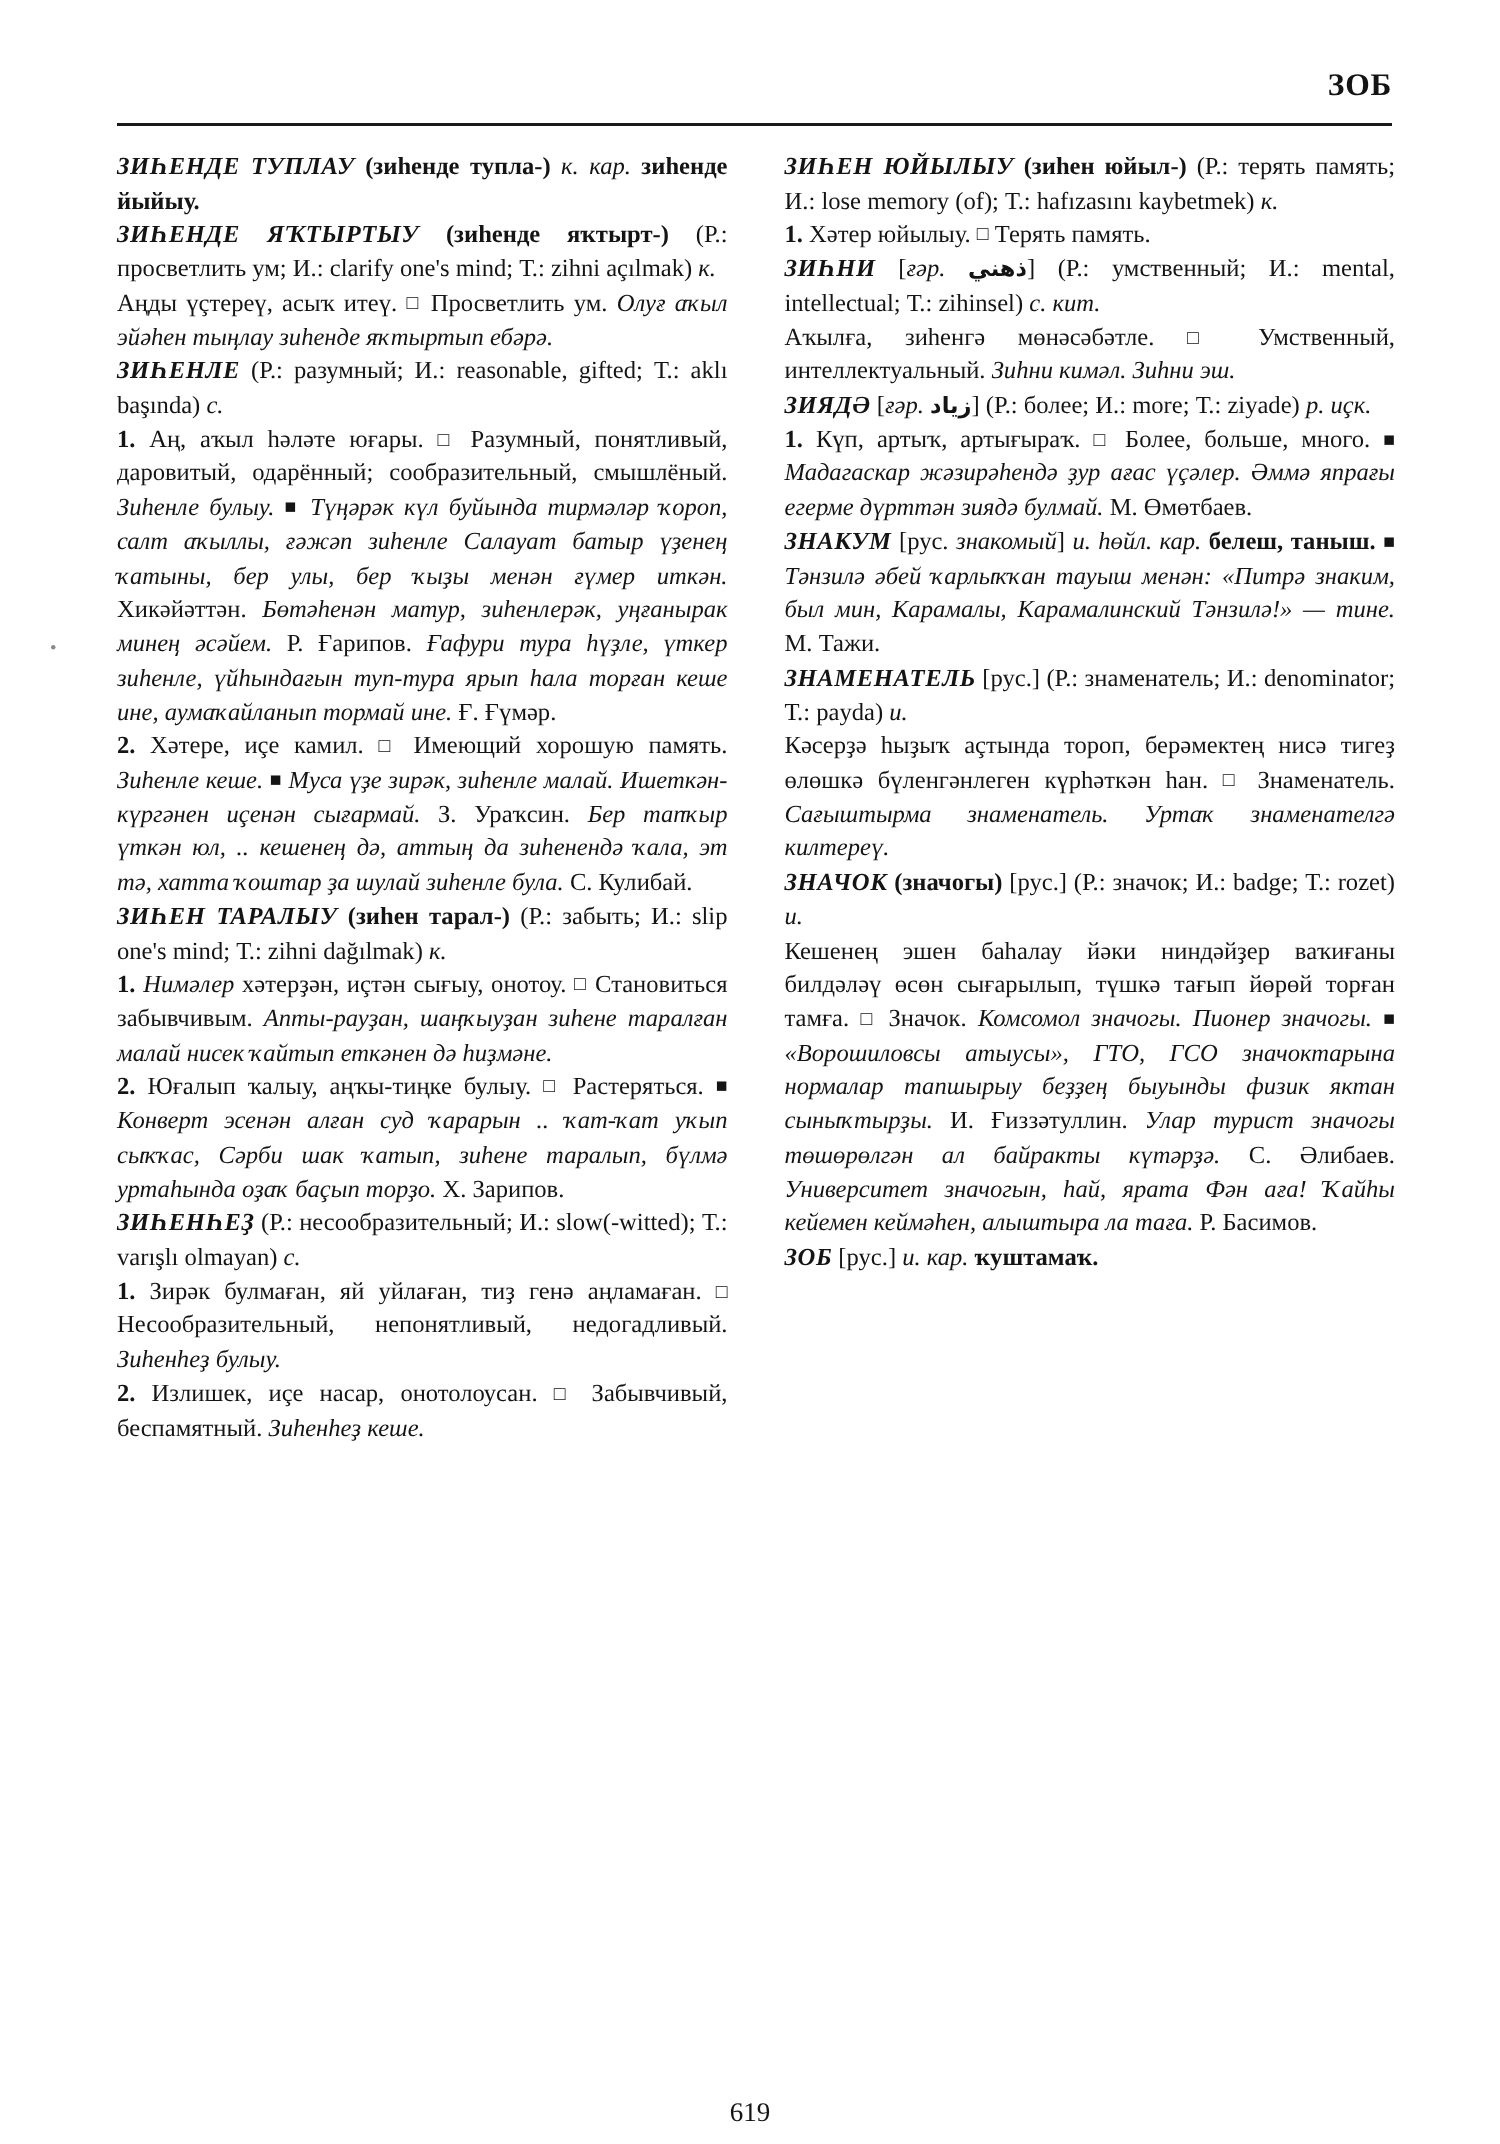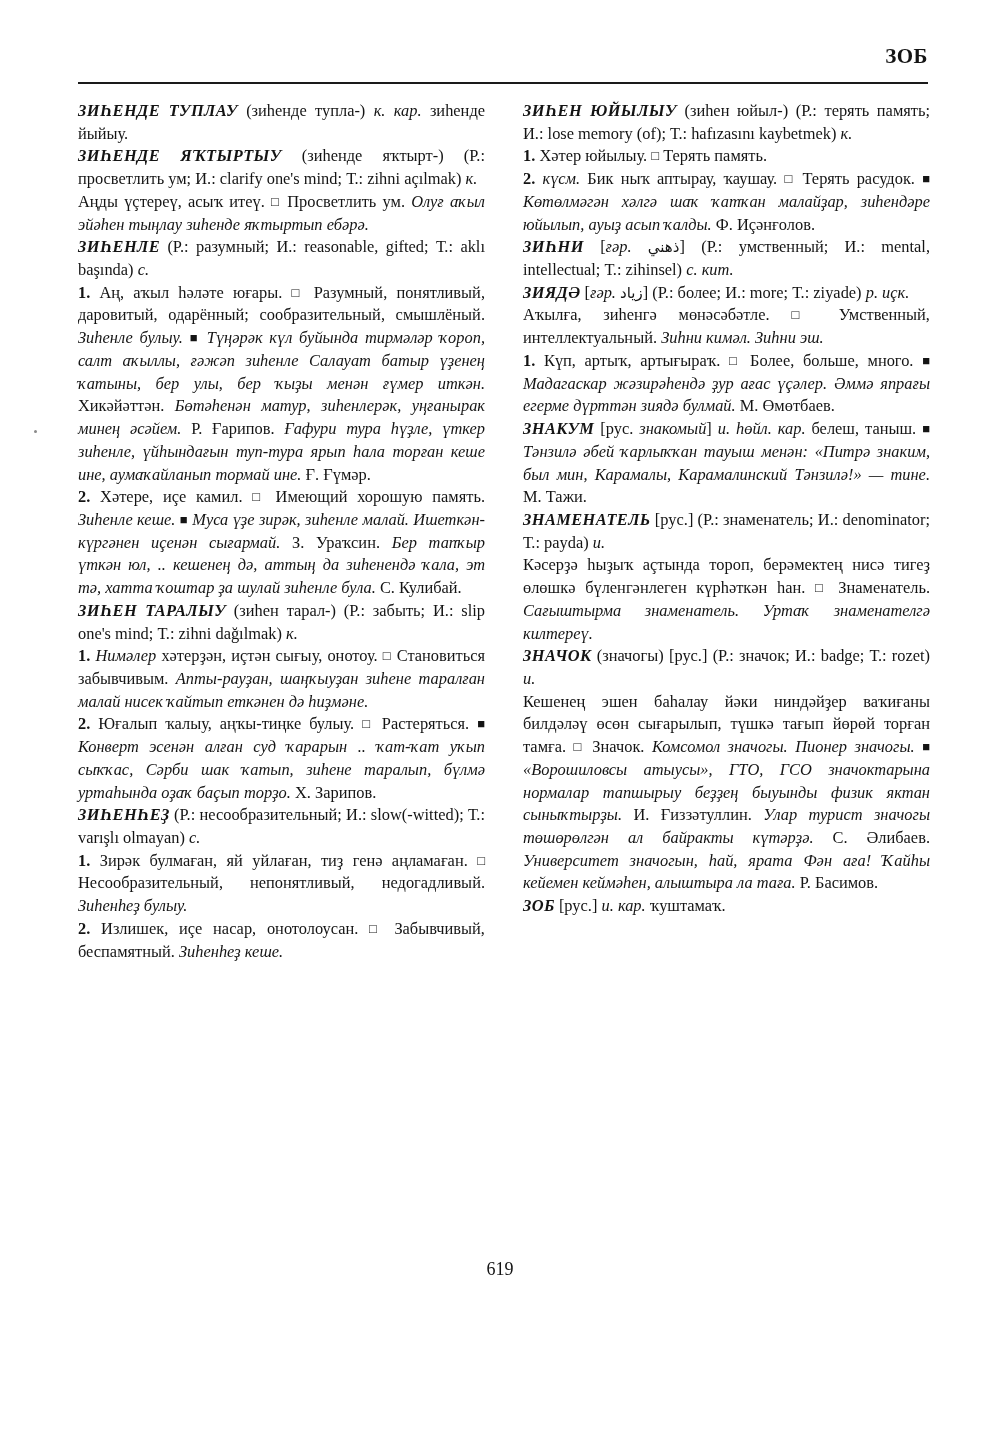--- a/index.html
+++ b/index.html
@@ -72,21 +72,21 @@
   .entry {
     text-indent: 20px;
   }
 
   
   .hw {              
     font-weight: bold;
     letter-spacing: 0.4px;
     font-style: italic;
   }
-  .b { font-weight: normal; }
+  .b { font-weight: bold; }
   .i { font-style: italic; }
   .ar {
     font-family: "DejaVu Sans", sans-serif;
     font-size: 15px;
     direction: rtl;
     unicode-bidi: isolate;
   }
   .sense {
     font-weight: bold;
   }
@@ -99,21 +99,21 @@
     content: "\25A0";
     font-size: 13px;
     vertical-align: 1px;
   }
 
   
   .folio {
     position: absolute;
     left: 0;
     right: 0;
-    top: 1259px;
+    top: 1398px;
     text-align: center;
     font-size: 18px;
   }
 
   
   .speck {
     position: absolute;
     left: 34px;
     top: 430px;
     width: 3px;
@@ -163,27 +163,26 @@
       <p class="entry"><span class="sense">2.</span> <span>Излишек, иçе насар, онотолоусан.</span> <span class="mark-open"></span> <span>Забывчивый, беспамятный.</span> <span class="i">Зиһенһеҙ кеше.</span></p>
 
     </div>
 
     <div class="col">
 
       <p class="entry"><span class="hw">ЗИҺЕН ЮЙЫЛЫУ</span> <span class="b">(зиһен юйыл-)</span> (<span>Р.: терять память;</span> <span>И.: lose memory (of);</span> <span>Т.: hafızasını kaybetmek)</span> <span class="i">к.</span></p>
 
       <p class="entry"><span class="sense">1.</span> <span>Хәтер юйылыу.</span> <span class="mark-open"></span> <span>Терять память.</span></p>
 
-      <p class="entry"><span class="sense">2.</span> <span class="i">күcм.</span> <span>Бик ныҡ аптырау, ҡаушау.</span> <span class="mark-open"></span> <span>Терять расудок.</span> <span class="mark-fill"></span> <span class="i">Көтөлмәгән хәлгә шаҡ ҡатҡан малайҙар, зиһендәре юйылып, ауыҙ асып ҡалды.</span> <span>Ф. Иçәнғолов.</span></p>
 
       <p class="entry"><span class="hw">ЗИҺНИ</span> [<span class="i">ғәр.</span> <span class="ar b">ذهني</span>] (<span>Р.: умственный;</span> <span>И.: mental, intellectual;</span> <span>Т.: zihinsel)</span> <span class="i">с. кит.</span></p>
 
+      <p class="entry"><span>Аҡылға, зиһенгә мөнәсәбәтле.</span> <span class="mark-open"></span> <span>Умственный, интеллектуальный.</span> <span class="i">Зиһни кимәл. Зиһни эш.</span></p>
+
       <p class="entry"><span class="hw">ЗИЯДӘ</span> [<span class="i">ғәр.</span> <span class="ar b">زياد</span>] (<span>Р.: более;</span> <span>И.: more;</span> <span>Т.: ziyade)</span> <span class="i">р. иçк.</span></p>
-
-      <p class="entry"><span>Аҡылға, зиһенгә мөнәсәбәтле.</span> <span class="mark-open"></span> <span>Умственный, интеллектуальный.</span> <span class="i">Зиһни кимәл. Зиһни эш.</span></p>
 
       <p class="entry"><span class="sense">1.</span> <span>Күп, артыҡ, артығыраҡ.</span> <span class="mark-open"></span> <span>Более, больше, много.</span> <span class="mark-fill"></span> <span class="i">Мадагаскар жәзирәһендә ҙур ағас үçәлер. Әммә япрағы егерме дүрттән зиядә булмай.</span> <span>М. Өмөтбаев.</span></p>
 
 
       <p class="entry"><span class="hw">ЗНАКУМ</span> [<span>рус.</span> <span class="i">знакомый</span>] <span class="i">и. һөйл. кар.</span> <span class="b">белеш, таныш.</span> <span class="mark-fill"></span> <span class="i">Тәнзилә әбей ҡарлыҡҡан тауыш менән: «Питрә знаким, был мин, Карамалы, Карамалинский Тәнзилә!» — тине.</span> <span>М. Тажи.</span></p>
 
       <p class="entry"><span class="hw">ЗНАМЕНАТЕЛЬ</span> [<span>рус.</span>] (<span>Р.: знаменатель;</span> <span>И.: denominator;</span> <span>Т.: payda)</span> <span class="i">и.</span></p>
 
       <p class="entry"><span>Кәcерҙә һыҙыҡ аçтында тороп, берәмектең нисә тигеҙ өлөшкә бүленгәнлеген күрһәткән һан.</span> <span class="mark-open"></span> <span>Знаменатель.</span> <span class="i">Сағыштырма знаменатель. Уртаҡ знаменателгә килтереү.</span></p>
 

